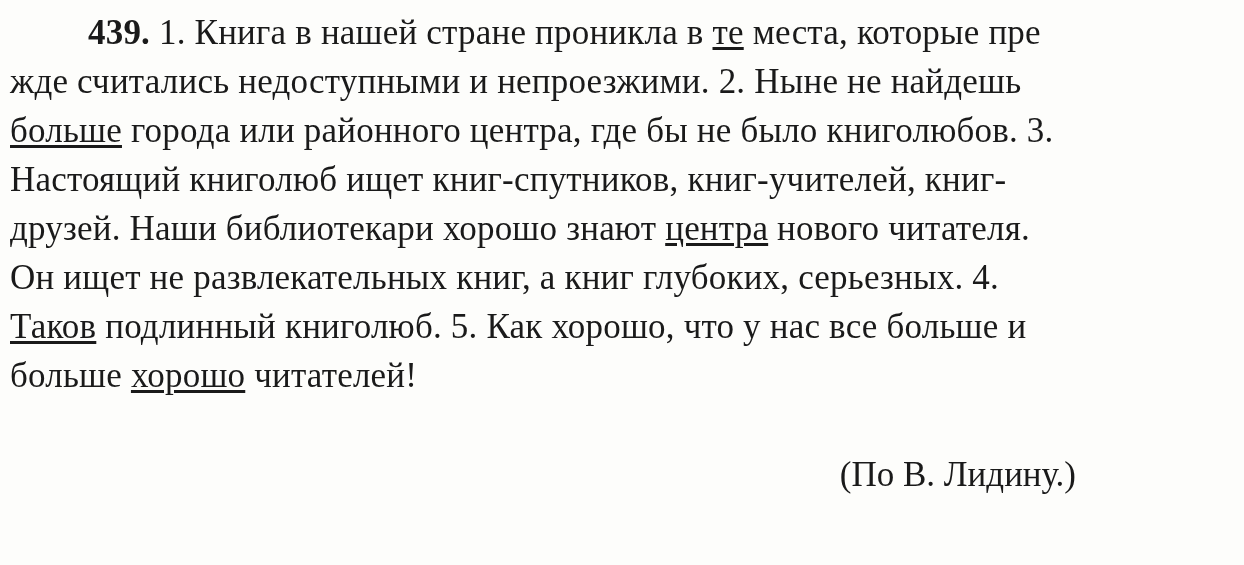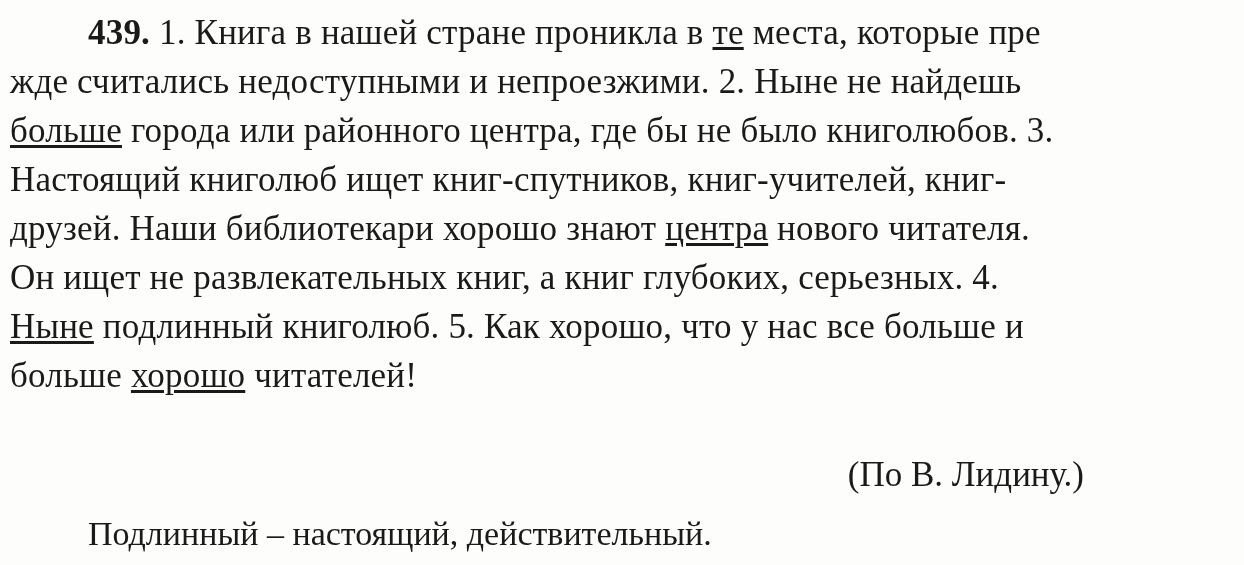--- a/index.html
+++ b/index.html
@@ -47,21 +47,21 @@
     font-weight: bold;
     margin-top: 10px;
   }
   .u {
     text-decoration: underline;
     text-underline-offset: 3px;
     text-align: right;
   }
   .source {
     position: absolute;
-    right: 160px;
+    right: 168px;
     top: 455px;
     font-size: 35px;
     white-space: nowrap;
   }
   .note {
     position: absolute;
     left: 88px;
     top: 515px;
     font-size: 34px;
     white-space: nowrap;
@@ -80,24 +80,23 @@
       <div class="line">жде считались недоступными и непроезжими. 2. Ныне не найдешь</div>
 
       <div class="line"><span class="u">больше</span> города или районного центра, где бы не было книголюбов. 3.</div>
 
       <div class="line">Настоящий книголюб ищет книг-спутников, книг-учителей, книг-</div>
 
       <div class="line">друзей. Наши библиотекари хорошо знают <span class="u">центра</span> нового читателя.</div>
 
       <div class="line">Он ищет не развлекательных книг, а книг глубоких, серьезных. 4.</div>
 
-      <div class="line"><span class="u">Ныне</span> подлинный книголюб. 5. Как хорошо, что у нас все больше и</div>
+      <div class="line"><span class="u">Таков</span> подлинный книголюб. 5. Как хорошо, что у нас все больше и</div>
 
       <div class="line">больше <span class="u">хорошо</span> читателей!</div>
 
     </div>
   </div>
 
   <div class="source">(По В. Лидину.)</div>
 
-  <div class="note">Подлинный – настоящий, действительный.</div>
 
 </div>
 
 </body></html>

